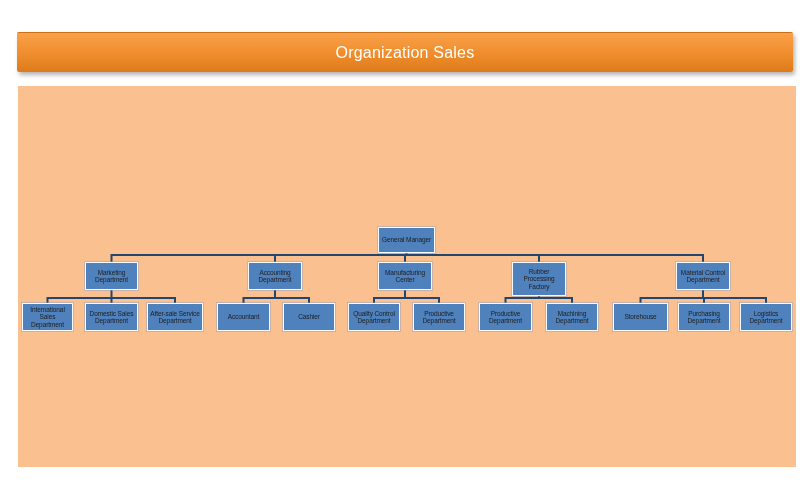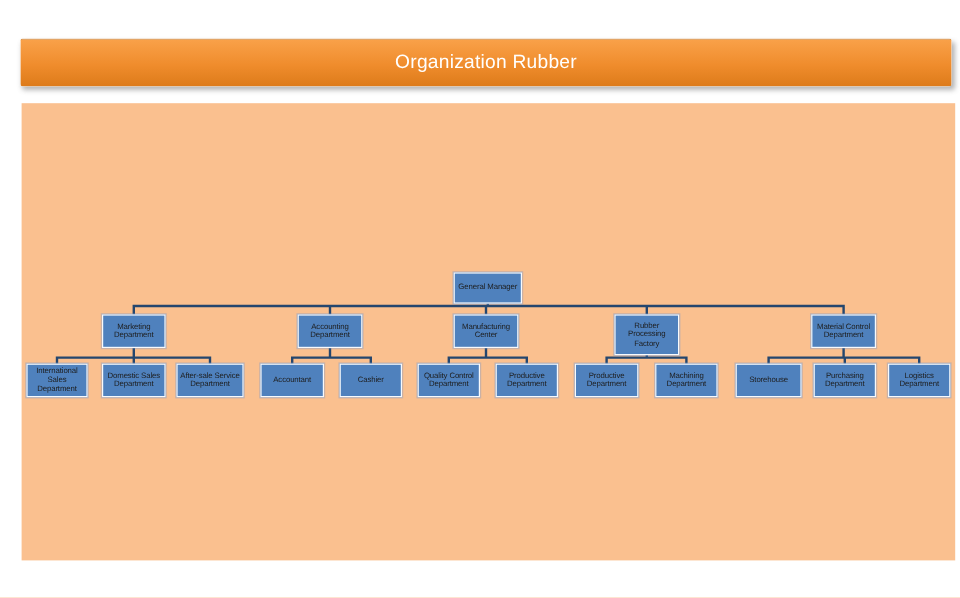--- a/index.html
+++ b/index.html
@@ -50,21 +50,21 @@
     padding:0;
     cursor:default;
   }
 </style>
 </head>
 <body>
 
 <div class="page">
 
   <div class="banner">
-    <div class="banner-title">Organization Rubber</div>
+    <div class="banner-title">Organization Sales</div>
   </div>
 
   <div class="canvas"></div>
 
   <svg class="connectors" viewBox="0 0 800 498" xmlns="http://www.w3.org/2000/svg">
     <g stroke="#24466e" stroke-width="2" fill="none" stroke-linecap="square">
 
       <path d="M406.5 252 V255 M111.5 255 H703
                M111.5 255 V262 M275 255 V262 M405 255 V262 M539 255 V262 M703 255 V262"></path>
 

